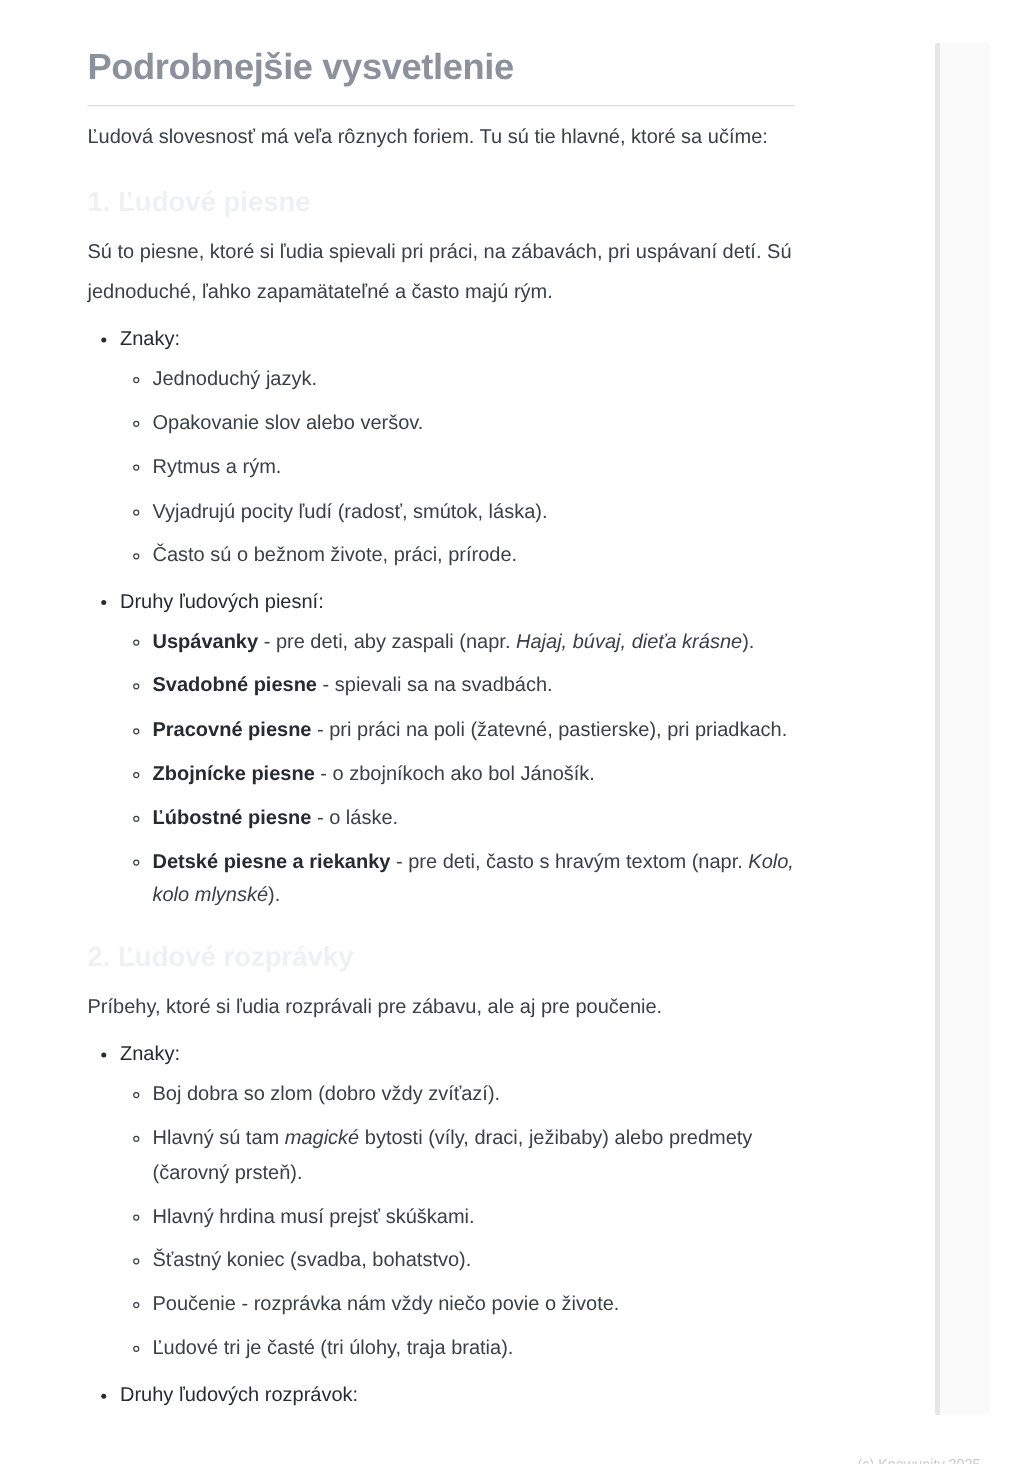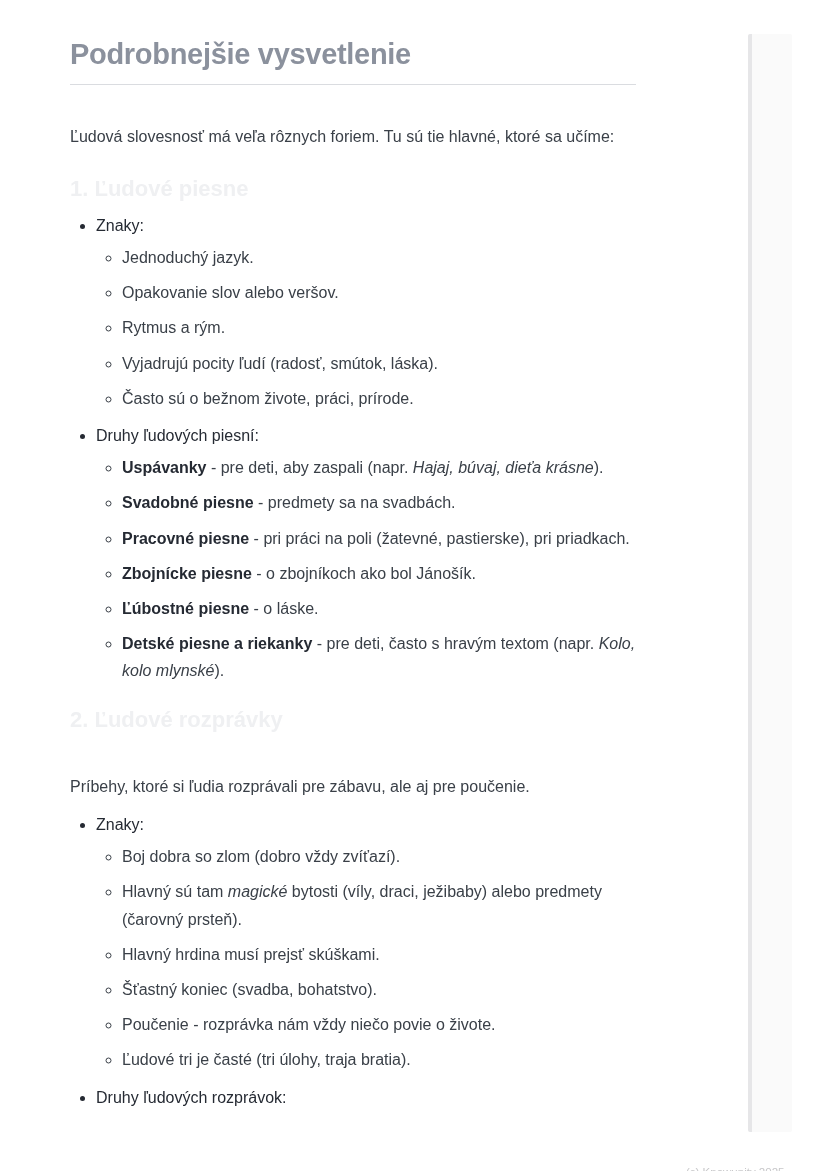--- a/index.html
+++ b/index.html
@@ -20,21 +20,21 @@
 
   h1.page-title {
     margin: 0;
     font-size: 29px; line-height: 1.25; font-weight: bold;
     letter-spacing: -0.3px;
     color: #8b919d;
   }
   .divider { margin-top: 12px; height: 1px; background: #dadce0; }
 
   .para {
-    margin: 36px 0 0;
+    margin: 9px 0 0;
     font-size: 16px; line-height: 2.0;
     color: #3a4048;
   }
 
   h2.section-heading {
     margin: 22px 0 0;
     font-size: 22px; line-height: 1.3; font-weight: bold;
     color: #eff0f2;
   }
 
@@ -80,31 +80,32 @@
 </head>
 <body>
 
 <div class="page">
   <div class="content">
     <h1 class="page-title">Podrobnejšie vysvetlenie</h1>
     <div class="divider"></div>
     <p class="para">Ľudová slovesnosť má veľa rôznych foriem. Tu sú tie hlavné, ktoré sa učíme:</p>
     <div id="sections">
         <h2 class="section-heading">1. Ľudové piesne</h2>
+        <p class="para">Sú to piesne, ktoré si ľudia spievali pri práci, na zábavách, pri uspávaní detí. Sú jednoduché, ľahko zapamätateľné a často majú rým.</p>
         <ul class="top-list">
           <li class="group-item"><strong class="group-label">Znaky:</strong><ul class="sub-list">
               <li class="sub-item"><span>Jednoduchý jazyk.</span></li>
               <li class="sub-item"><span>Opakovanie slov alebo veršov.</span></li>
               <li class="sub-item"><span>Rytmus a rým.</span></li>
               <li class="sub-item"><span>Vyjadrujú pocity ľudí (radosť, smútok, láska).</span></li>
               <li class="sub-item"><span>Často sú o bežnom živote, práci, prírode.</span></li>
             </ul></li>
           <li class="group-item"><strong class="group-label">Druhy ľudových piesní:</strong><ul class="sub-list">
               <li class="sub-item"><strong>Uspávanky</strong><span> - pre deti, aby zaspali (napr. </span><em>Hajaj, búvaj, dieťa krásne</em><span>).</span></li>
-              <li class="sub-item"><strong>Svadobné piesne</strong><span> - predmety sa na svadbách.</span></li>
+              <li class="sub-item"><strong>Svadobné piesne</strong><span> - spievali sa na svadbách.</span></li>
               <li class="sub-item"><strong>Pracovné piesne</strong><span> - pri práci na poli (žatevné, pastierske), pri priadkach.</span></li>
               <li class="sub-item"><strong>Zbojnícke piesne</strong><span> - o zbojníkoch ako bol Jánošík.</span></li>
               <li class="sub-item"><strong>Ľúbostné piesne</strong><span> - o láske.</span></li>
               <li class="sub-item"><strong>Detské piesne a riekanky</strong><span> - pre deti, často s hravým textom (napr. </span><em>Kolo, kolo mlynské</em><span>).</span></li>
             </ul></li>
         </ul>
         <h2 class="section-heading">2. Ľudové rozprávky</h2>
         <p class="para">Príbehy, ktoré si ľudia rozprávali pre zábavu, ale aj pre poučenie.</p>
         <ul class="top-list">
           <li class="group-item"><strong class="group-label">Znaky:</strong><ul class="sub-list">

